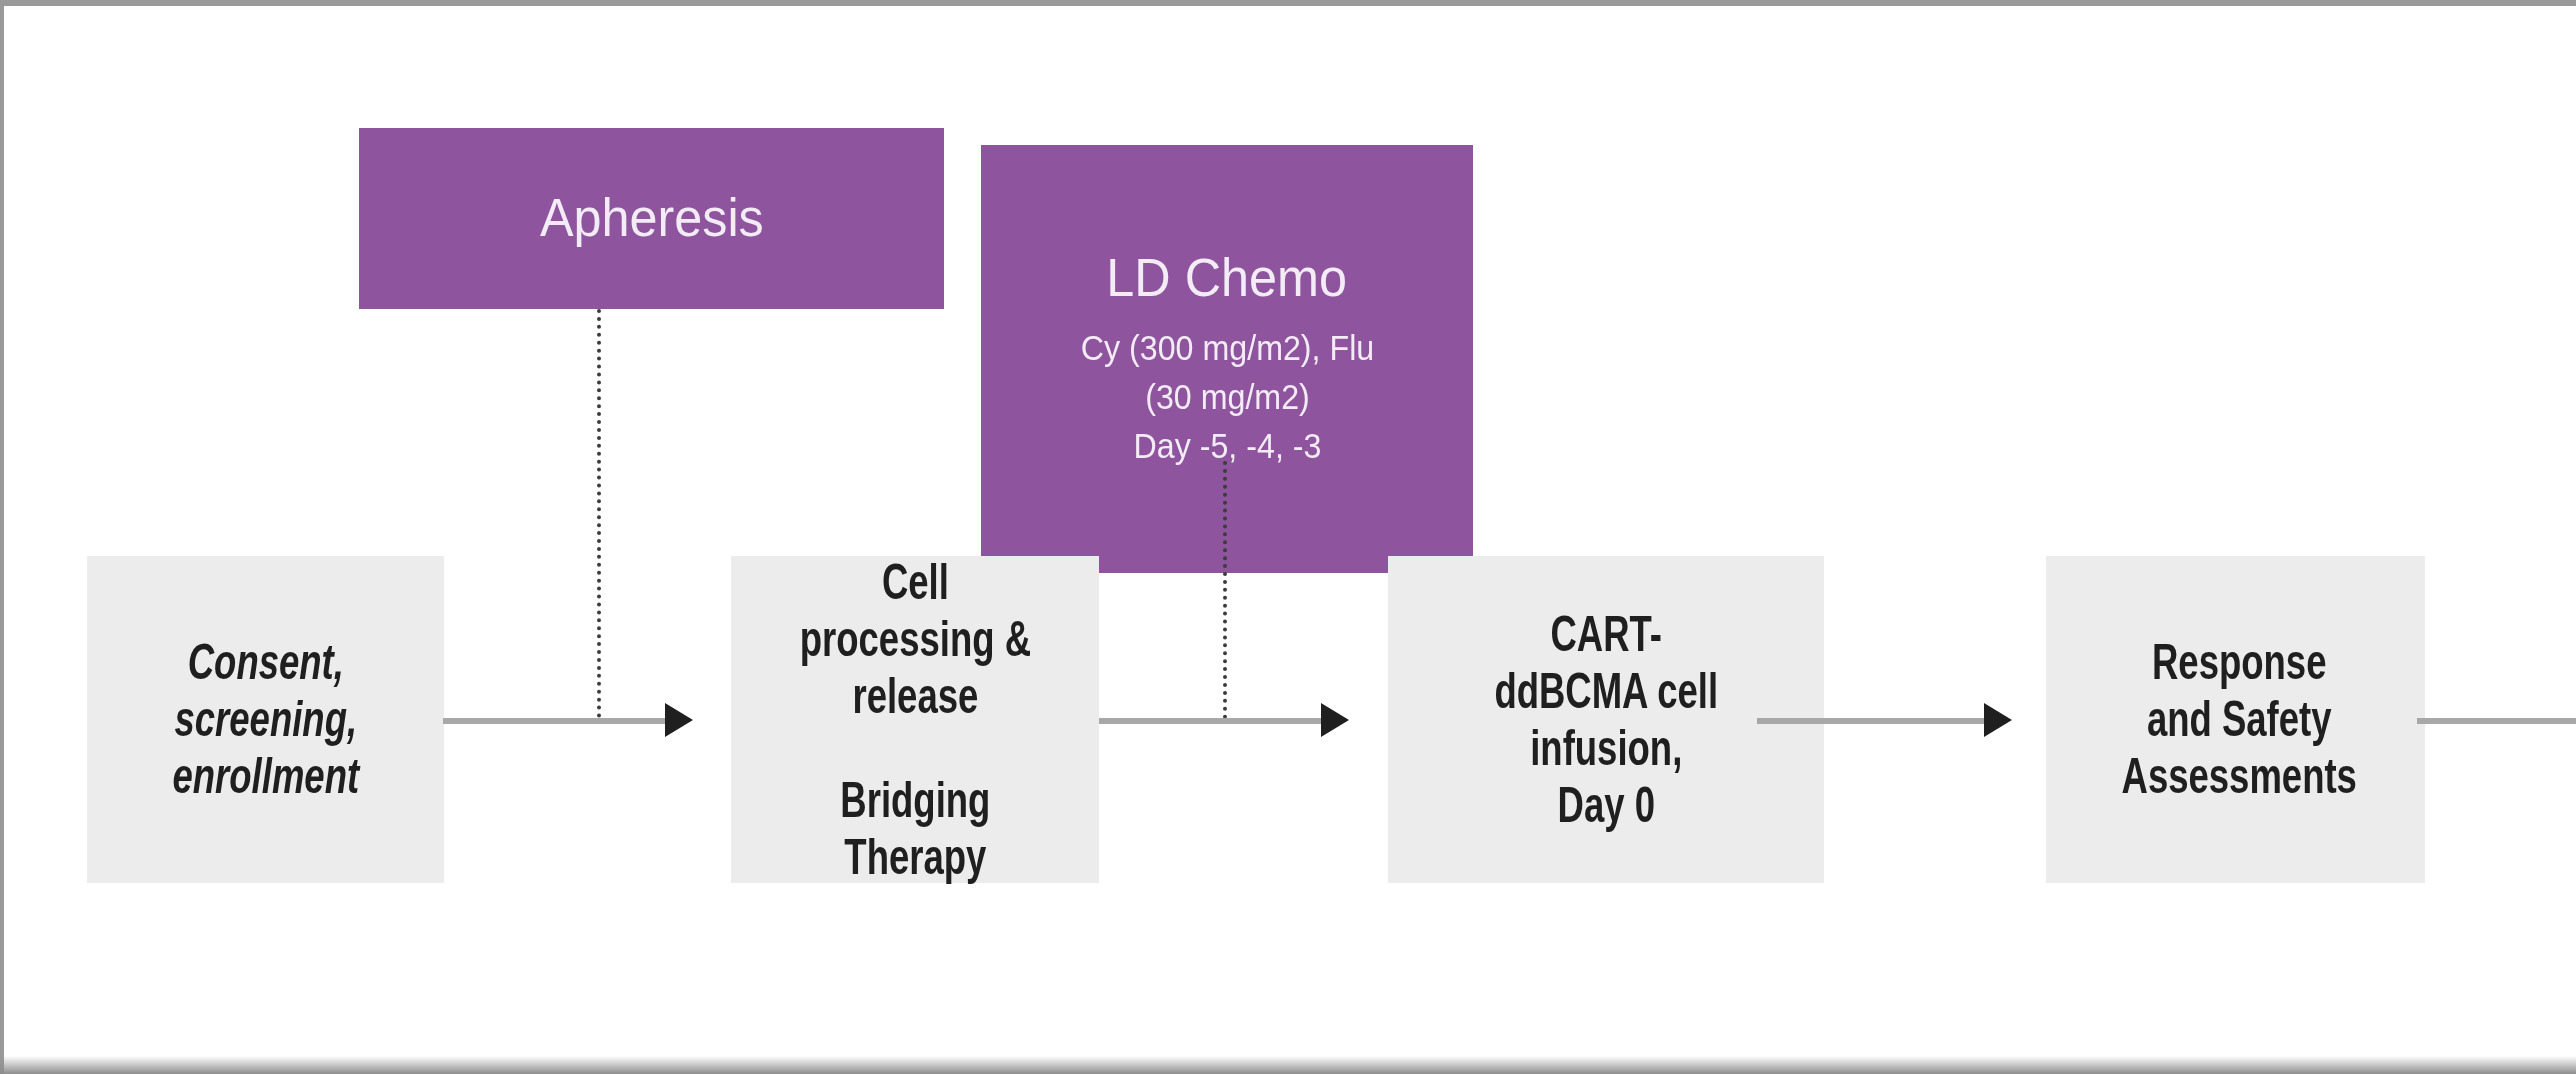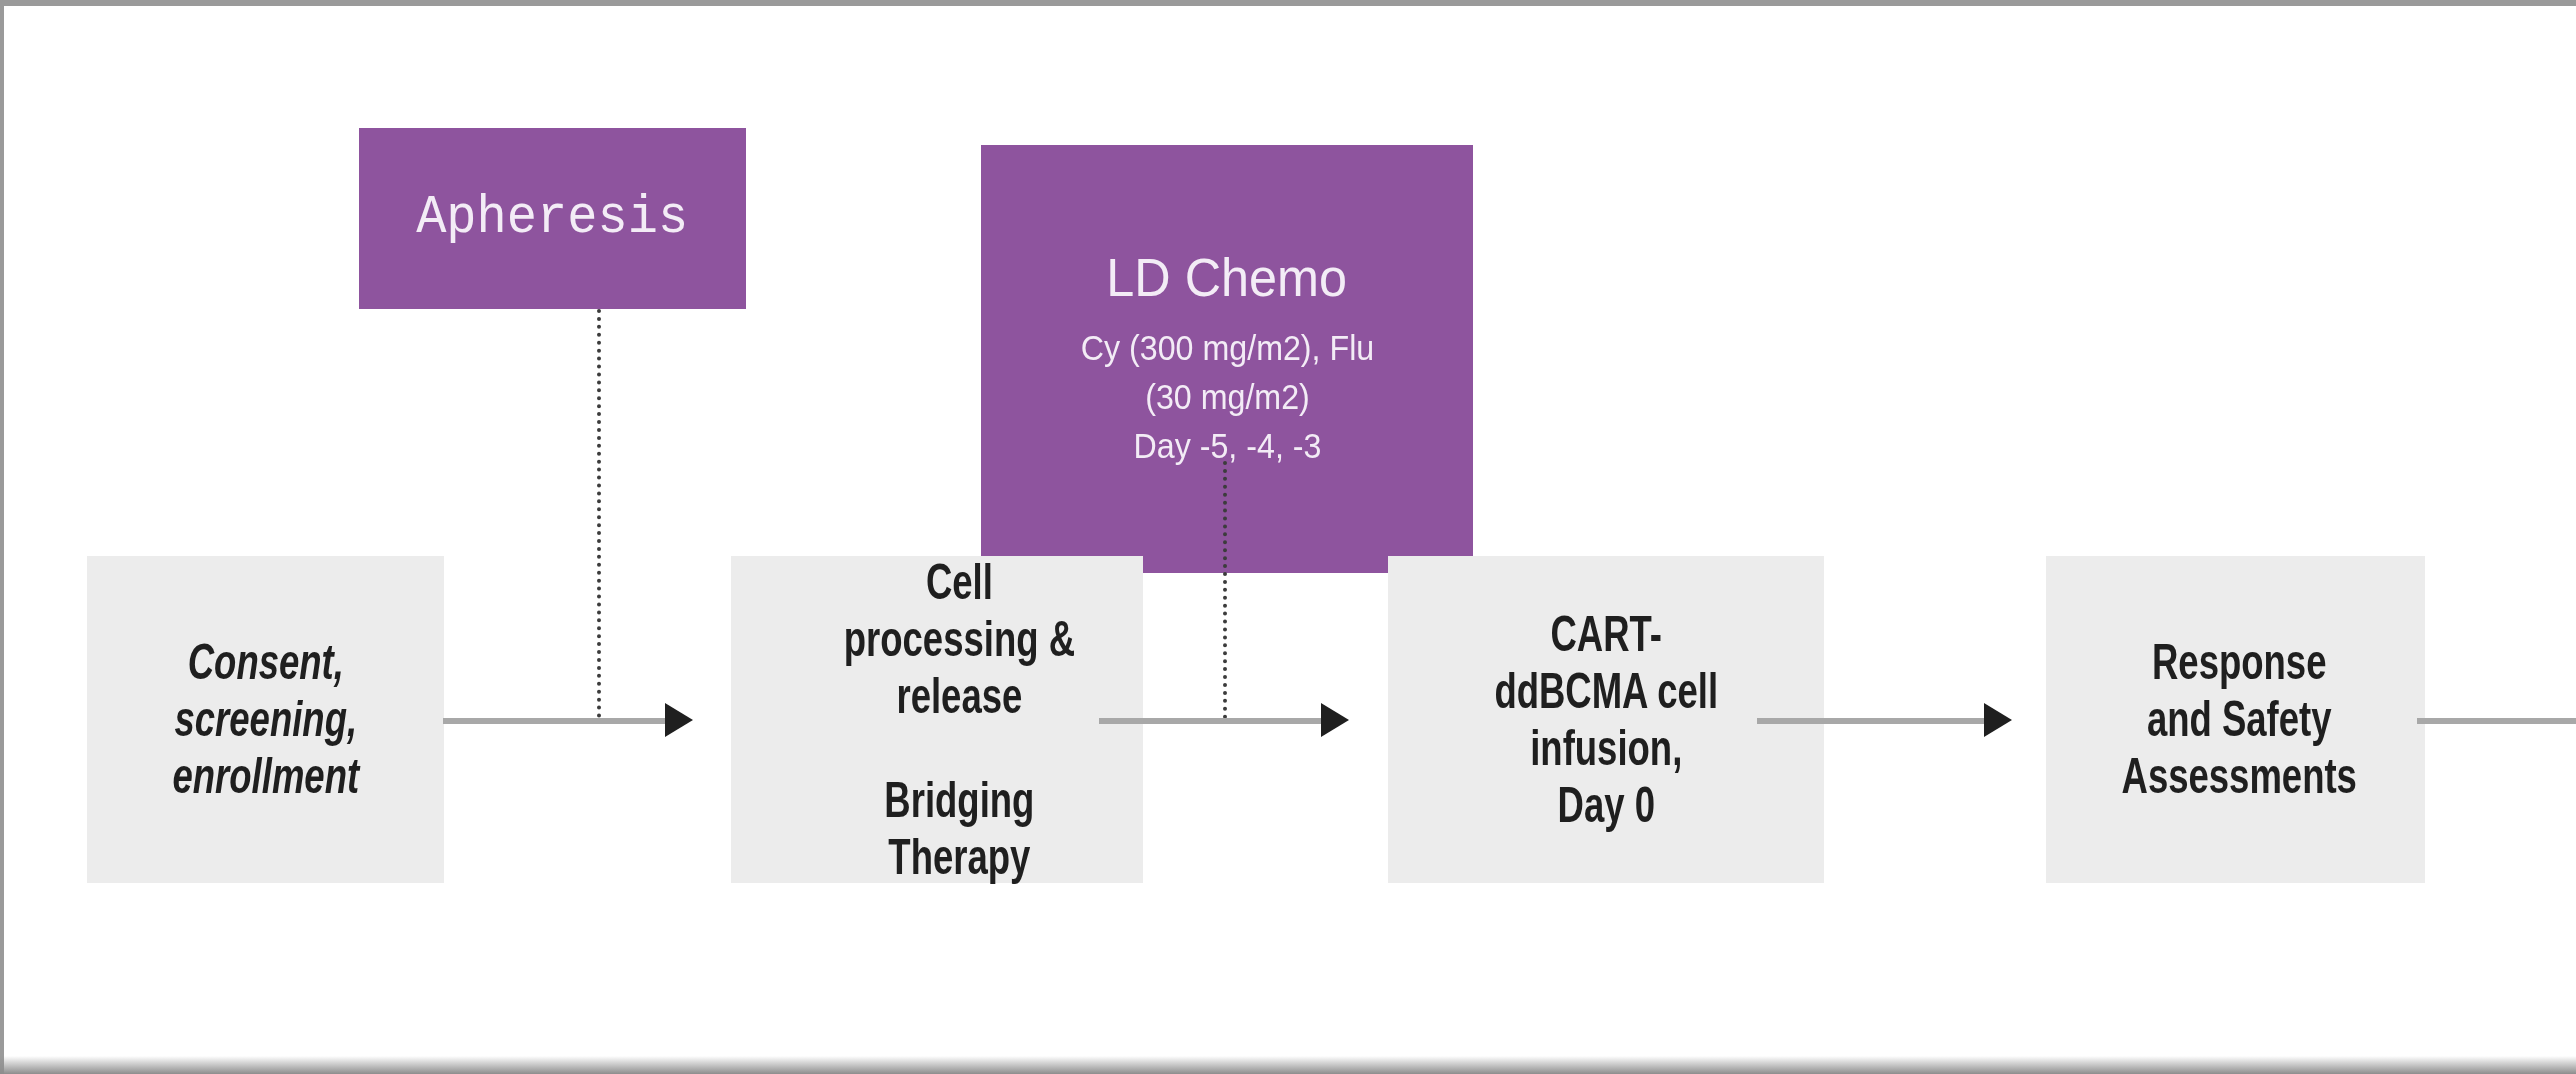--- a/index.html
+++ b/index.html
@@ -37,21 +37,21 @@
   .pbox {
     position: absolute;
     background: #8e549e;
     display: flex;
     flex-direction: column;
     align-items: center;
     justify-content: center;
     text-align: center;
     color: #f3ecf6;
   }
-  .pbox-apheresis { left: 359px; top: 128px; width: 387px; height: 181px; font-family: Liberation Mono, monospace; }
+  .pbox-apheresis { left: 359px; top: 128px; width: 585px; height: 181px; }
   .pbox-ldchemo   { left: 981px; top: 133px; width: 492px; height: 428px; margin-top: 12px; }
   .ptitle {
     font-size: 53px;
     font-weight: 400;
     line-height: 1.15;
     transform: scaleX(0.95);
     white-space: nowrap;
   }
   .psub {
     margin-top: 13.4px;
@@ -68,21 +68,21 @@
     height: 327px;
     background: #ececec;
     display: flex;
     flex-direction: column;
     align-items: center;
     justify-content: center;
     text-align: center;
     color: #1f1f1f;
   }
   .gbox-1 { left: 87px;  width: 357px; font-style: italic; }
-  .gbox-2 { left: 731px; width: 368px; padding-left: 44px; }
+  .gbox-2 { left: 731px; width: 368px; }
   .gbox-3 { left: 1388px; width: 436px; }
   .gbox-4 { left: 2046px; width: 371px; padding-left: 8px; }
   .gtext {
     font-size: 50px;
     font-weight: 700;
     line-height: 1.14;
     transform: scaleX(0.73);
     white-space: nowrap;
   }
   .gtext .spacer { height: 47px; }

